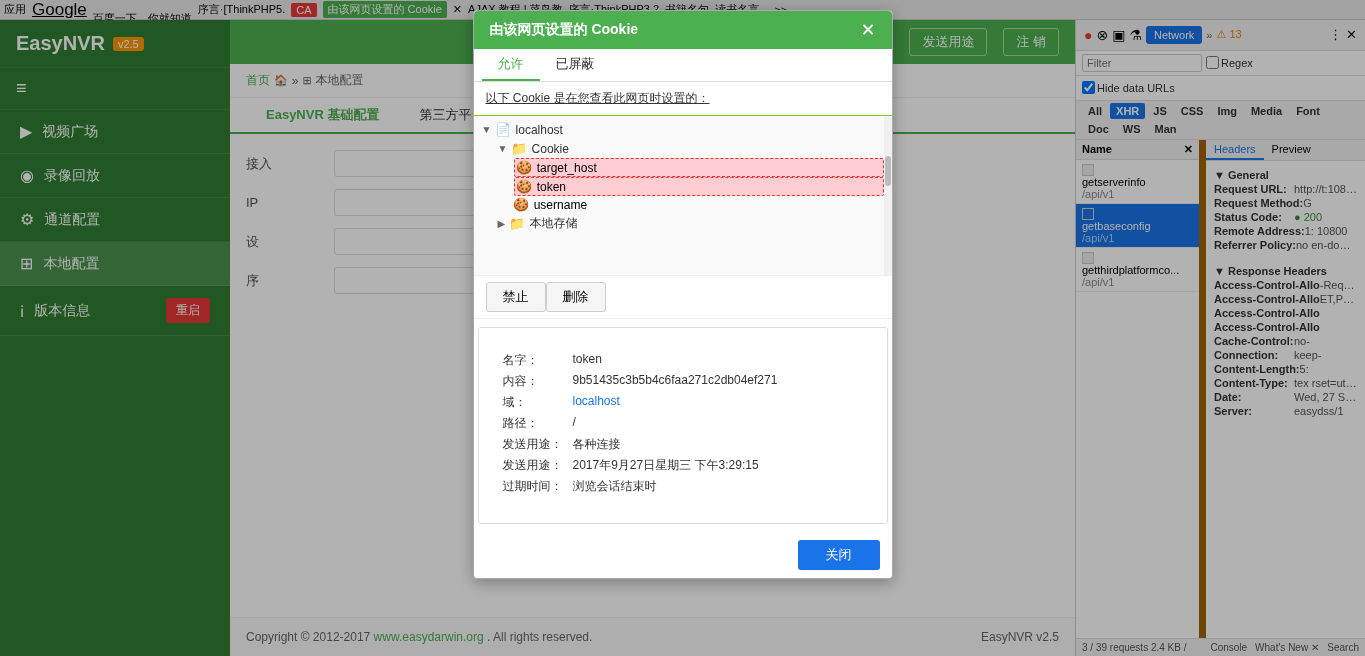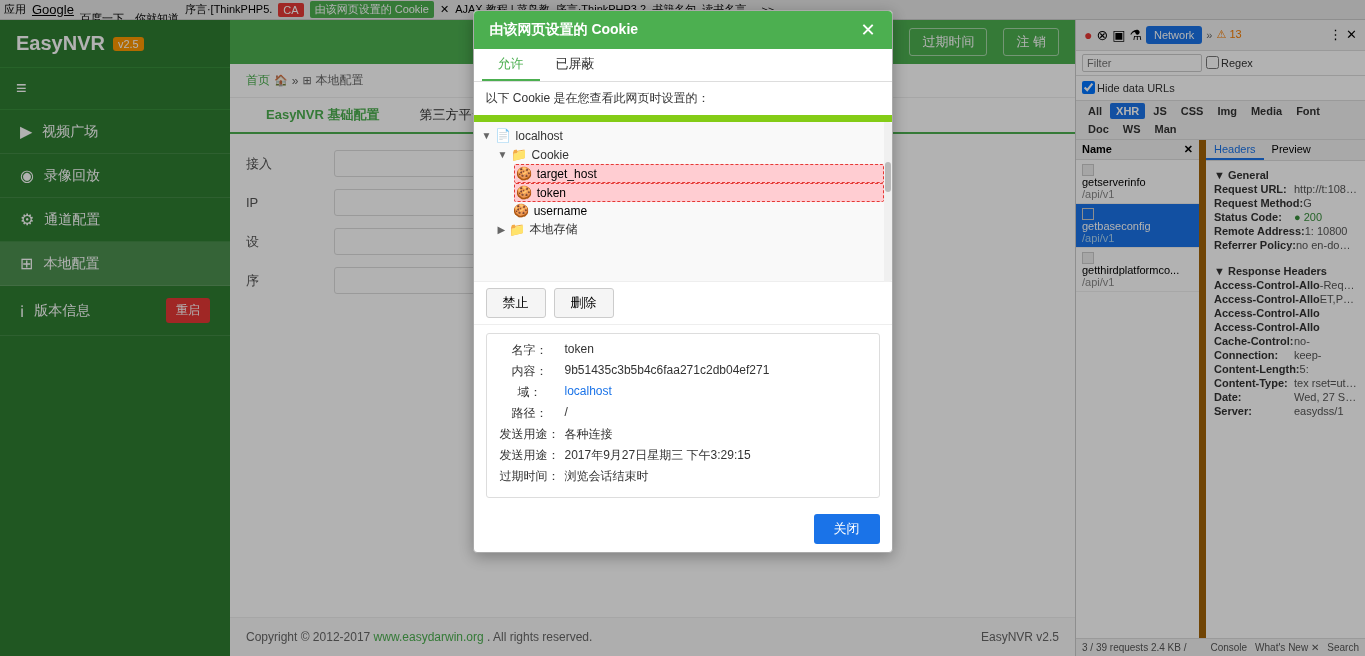--- a/index.html
+++ b/index.html
@@ -371,21 +371,22 @@
       color: #333;
     }
     .cookie-dialog-tab.active {
       border-bottom: 2px solid #4caf50;
       color: #4caf50;
     }
     .cookie-dialog-subtitle {
       padding: 8px 12px;
       font-size: 12px;
       color: #333;
-      border-bottom: 7px solid #84cc16;
+      border-bottom: 1px solid #84cc16;
+      text-decoration: underline;
     }
     .cookie-tree {
       padding: 4px 8px;
       height: 160px;
       overflow-y: auto;
       border-bottom: 1px solid #eee;
       background: #f9f9f9;
     }
     .tree-node {
       display: flex;
@@ -398,40 +399,38 @@
     .tree-toggle { font-size: 10px; color: #666; }
     .tree-icon { font-size: 13px; }
     .tree-label { color: #333; }
     .tree-children { margin-left: 16px; }
     .tree-item { display: flex; align-items: center; gap: 4px; padding: 1px 0; font-size: 12px; cursor: pointer; }
     .tree-item.selected-red { background: #ffcdd2; border-radius: 2px; padding: 1px 2px; border: 1px dashed #e53935; }
 
     .cookie-dialog-actions {
       display: flex;
       padding: 6px 12px;
-      gap: 8px;
       border-bottom: 1px solid #eee;
     }
     .dialog-btn {
       padding: 5px 16px;
       border: 1px solid #ccc;
       background: #f5f5f5;
       cursor: pointer;
       border-radius: 3px;
       font-size: 13px;
     }
 
     .cookie-detail-box {
-      margin: 8px 12px;
+      margin: 8px 4px;
       border: 1px solid #ddd;
       border-radius: 3px;
-      padding: 8px;
+      padding: 24px;
       font-size: 12px;
       background: #fff;
-      text-align: center;
     }
     .cookie-detail-row {
       display: flex;
       margin-bottom: 4px;
     }
     .cookie-detail-key {
       color: #333;
       width: 70px;
       flex-shrink: 0;
     }
@@ -442,21 +441,21 @@
 
     .cookie-dialog-footer {
       padding: 8px 12px;
       display: flex;
       justify-content: flex-end;
     }
     .close-btn {
       background: #1a73e8;
       color: #fff;
       border: none;
-      padding: 6px 20px;
+      padding: 6px 28px;
       border-radius: 3px;
       cursor: pointer;
       font-size: 13px;
     }
 
     
     .dialog-scrollbar {
       width: 8px;
       background: #f0f0f0;
       position: absolute;
@@ -472,21 +471,21 @@
       margin: 0 1px;
       height: 30px;
       margin-top: 40px;
     }
   </style>
 </head>
 <body>
 
 <div class="browser-bar">
   <span style="font-size:11px;cursor:pointer;">应用</span>
-  <span style="font-size:13px;cursor:pointer;text-decoration:underline;">Google</span>
+  <span style="font-size:17px;cursor:pointer;text-decoration:underline;">Google</span>
   <span style="font-size:11px;cursor:pointer;margin-top:18px;">百度一下，你就知道</span>
   <span style="font-size:11px;cursor:pointer;">序言·[ThinkPHP5.</span>
   <span style="font-size:11px;background:#e53935;color:#fff;padding:1px 5px;border-radius:2px;cursor:pointer;">CA</span>
   <span style="font-size:11px;background:#4caf50;color:#fff;padding:1px 5px;border-radius:2px;cursor:pointer;">由该网页设置的 Cookie</span>
   <span style="font-size:11px;cursor:pointer;">✕</span>
   <span style="font-size:11px;cursor:pointer;">AJAX 教程 | 菜鸟教</span>
   <span style="font-size:11px;cursor:pointer;">序言·ThinkPHP3.2</span>
   <span style="font-size:11px;cursor:pointer;">书籍名句_读书名言...</span>
   <span style="font-size:11px;cursor:pointer;">&gt;&gt;</span>
 </div>
@@ -519,21 +518,21 @@
       <span class="sidebar-item-icon">ℹ</span>
       <span>版本信息</span>
       <span style="margin-left:auto;">
         <button class="restart-btn">重启</button>
       </span>
     </div>
   </div>
 
   <div class="content-area">
     <div class="content-topbar">
-      <button class="topbar-btn">过期时间</button>
+      <button class="topbar-btn">发送用途</button>
       <button class="topbar-btn">注 销</button>
     </div>
     <div class="breadcrumb">
       <span style="color:#4caf50;cursor:pointer;">首页</span>
       <span style="font-size:11px;">🏠</span>
       <span>»</span>
       <span style="font-size:11px;">⊞</span>
       <span>本地配置</span>
     </div>
     <div class="config-tabs">

